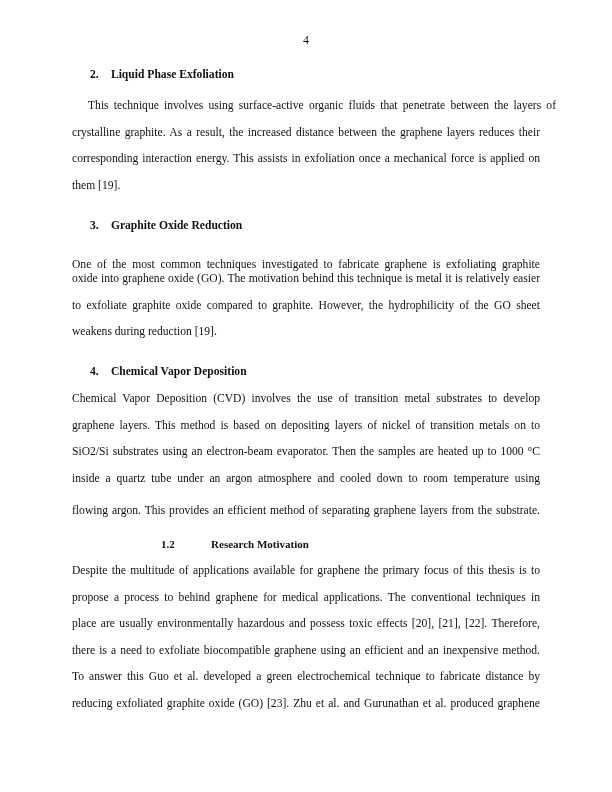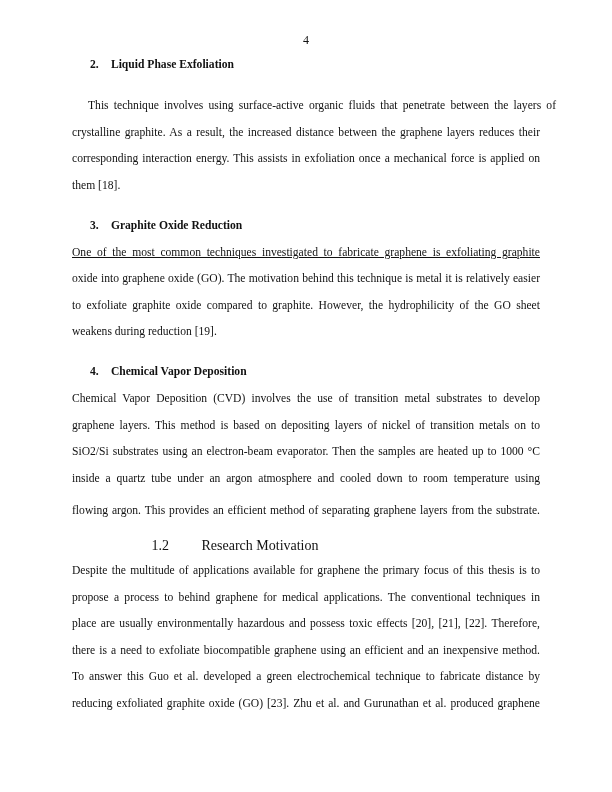--- a/index.html
+++ b/index.html
@@ -32,22 +32,22 @@
     }
     .heading .num {
       display: inline-block;
       width: 18px;
     }
     .section-heading {
       position: absolute;
       left: 0;
       width: 500px;
       text-align: center;
-      font-weight: normal;
-      font-size: 14px;
+      font-weight: bold;
+      font-size: 11px;
       white-space: nowrap;
     }
     .section-heading .num {
       display: inline-block;
       width: 50px;
       text-align: left;
       margin-left: -30px;
     }
     .line {
       position: absolute;
@@ -61,34 +61,34 @@
     }
     .line.last {
       text-align-last: left;
     }
   </style>
 </head>
 <body>
 
 <div class="page-number">4</div>
 
-<div class="heading" style="top:58px;">
+<div class="heading" style="top:68px;">
   <span class="num">2.</span>
   <span>Liquid Phase Exfoliation</span>
 </div>
 <div class="line" style="top:99px;margin-left:16px;">This technique involves using surface-active organic fluids that penetrate between the layers of</div>
 <div class="line" style="top:126px;">crystalline graphite. As a result, the increased distance between the graphene layers reduces their</div>
 <div class="line" style="top:152px;">corresponding interaction energy. This assists in exfoliation once a mechanical force is applied on</div>
-<div class="line last" style="top:179px;">them [18].</div>
+<div class="line last" style="top:179px;">them [19].</div>
 
 <div class="heading" style="top:219px;">
   <span class="num">3.</span>
   <span>Graphite Oxide Reduction</span>
 </div>
-<div class="line" style="top:246px;text-decoration:underline;">One of the most common techniques investigated to fabricate graphene is exfoliating graphite</div>
+<div class="line" style="top:258px;">One of the most common techniques investigated to fabricate graphene is exfoliating graphite</div>
 <div class="line" style="top:272px;">oxide into graphene oxide (GO). The motivation behind this technique is metal it is relatively easier</div>
 <div class="line" style="top:299px;">to exfoliate graphite oxide compared to graphite. However, the hydrophilicity of the GO sheet</div>
 <div class="line last" style="top:325px;">weakens during reduction [19].</div>
 
 <div class="heading" style="top:365px;">
   <span class="num">4.</span>
   <span>Chemical Vapor Deposition</span>
 </div>
 <div class="line" style="top:392px;">Chemical Vapor Deposition (CVD) involves the use of transition metal substrates to develop</div>
 <div class="line" style="top:419px;">graphene layers. This method is based on depositing layers of nickel of transition metals on to</div>

